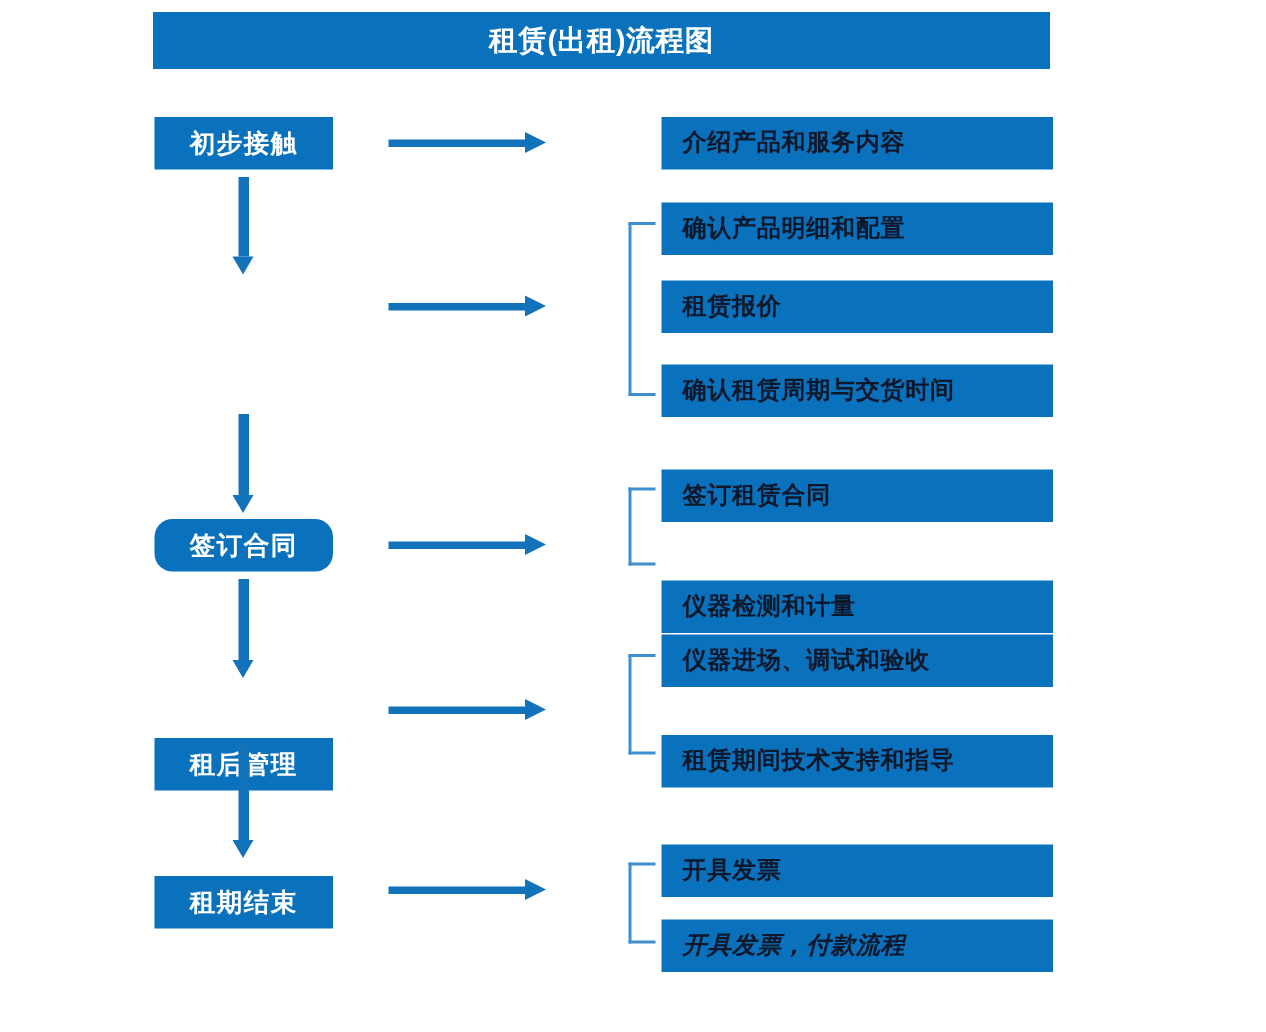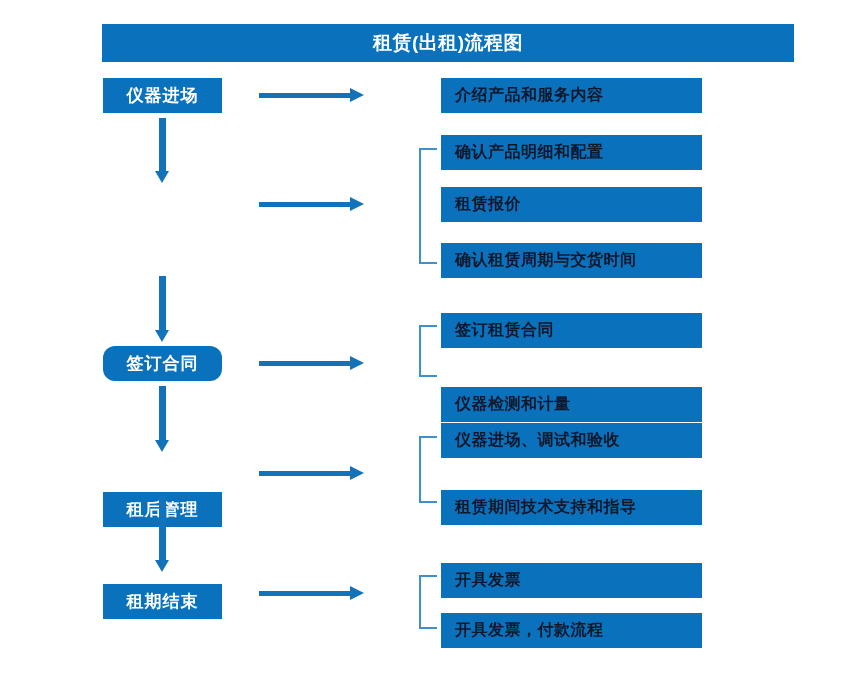--- a/index.html
+++ b/index.html
@@ -15,22 +15,22 @@
     width: 844px;
     height: 688px;
     background: #ffffff;
     overflow: hidden;
   }
 
   
   .title-bar {
     position: absolute;
     left: 102px;
-    top: 24px;
-    width: 692px;
+    top: 8px;
+    width: 598px;
     height: 38px;
     background: #0a72bd;
     color: #ffffff;
     display: flex;
     align-items: center;
     justify-content: center;
     font-size: 19px;
     font-weight: bold;
     letter-spacing: 0.5px;
   }
@@ -129,21 +129,21 @@
     box-sizing: border-box;
   }
 </style>
 </head>
 <body>
 
 <div id="canvas">
 
   <div class="title-bar">租赁(出租)流程图</div>
 
-  <div class="stage-box" style="top:78px;">仪器进场</div>
+  <div class="stage-box" style="top:78px;">初步接触</div>
   <div class="stage-box" style="top:346px;border-radius:12px;">签订合同</div>
   <div class="stage-box" style="top:456px;margin-top:36px;">租后管理</div>
   <div class="stage-box" style="top:584px;">租期结束</div>
 
   <div class="v-arrow" style="top:118px; height:65px;">
     <div class="shaft" style="height:53px;"></div>
     <div class="head"></div>
   </div>
   <div class="v-arrow" style="top:276px; height:66px;">
     <div class="shaft" style="height:54px;"></div>
@@ -190,15 +190,15 @@
   <div class="detail-box" style="top:187px;">租赁报价</div>
   <div class="detail-box" style="top:313px;">签订租赁合同</div>
 
   <div class="detail-box" style="top:243px;">确认租赁周期与交货时间</div>
   <div class="detail-box" style="top:355px;margin-top:32px;">仪器检测和计量</div>
 
   <div class="detail-box" style="top:423px;">仪器进场、调试和验收</div>
   <div class="detail-box" style="top:490px;">租赁期间技术支持和指导</div>
 
   <div class="detail-box" style="top:563px;">开具发票</div>
-  <div class="detail-box" style="top:613px;">开具发票，付款流程</div>
+  <div class="detail-box" style="top:613px;font-style:italic;">开具发票，付款流程</div>
 
 </div>
 
 </body></html>

